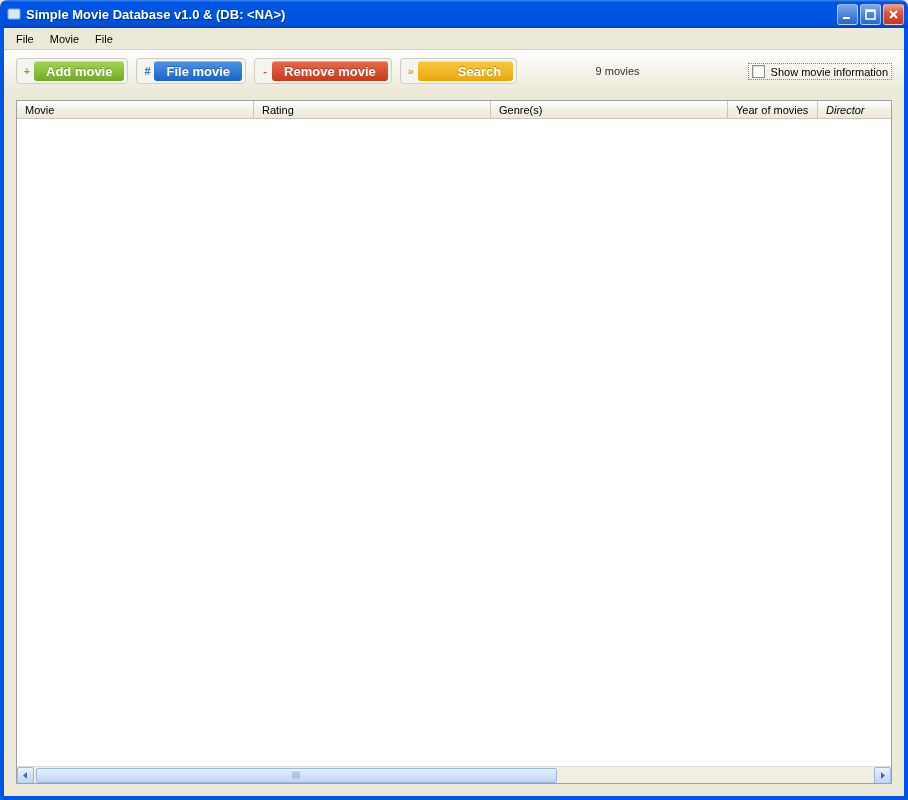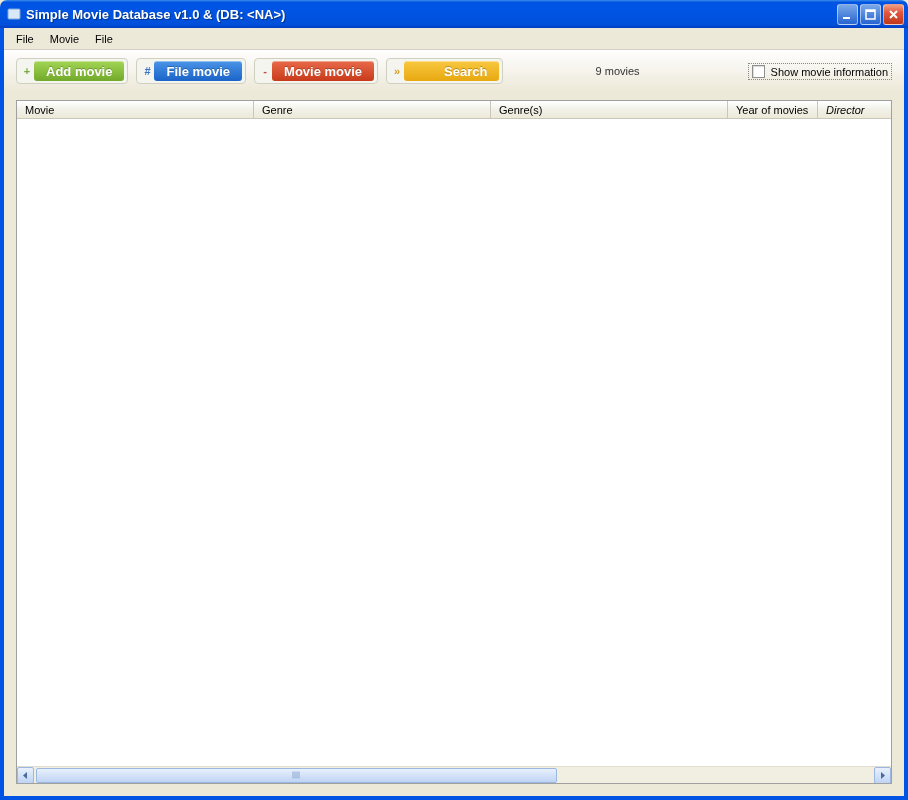--- a/index.html
+++ b/index.html
@@ -296,41 +296,41 @@
       <div class="btn-group">
         <span class="btn-prefix green">+</span>
         <button class="pill green">Add movie</button>
       </div>
       <div class="btn-group">
         <span class="btn-prefix blue">#</span>
         <button class="pill blue">File movie</button>
       </div>
       <div class="btn-group">
         <span class="btn-prefix red">-</span>
-        <button class="pill red">Movie movie</button>
+        <button class="pill red">Remove movie</button>
       </div>
       <div class="btn-group">
         <span class="btn-prefix yellow">»</span>
         <button class="pill yellow">Search</button>
       </div>
 
       <div class="toolbar-spacer"></div>
       <div class="status-text">9 movies</div>
 
       <div class="checkbox-area">
         <div class="chk"></div>
         <span>Show movie information</span>
       </div>
     </div>
 
     <div class="content-area">
       <div class="table-container">
         <div class="table-header">
           <div class="th col-movie">Movie</div>
-          <div class="th col-rating">Genre</div>
+          <div class="th col-rating">Rating</div>
           <div class="th col-genre">Genre(s)</div>
           <div class="th col-year">Year of movies</div>
           <div class="th col-director">Director</div>
         </div>
         <div class="table-body"></div>
         <div class="hscroll">
           <div class="hscroll-btn">
             <svg viewBox="0 0 7 7">
                 <path d="M5 0 L1 3.5 L5 7 Z"></path>
               </svg>

